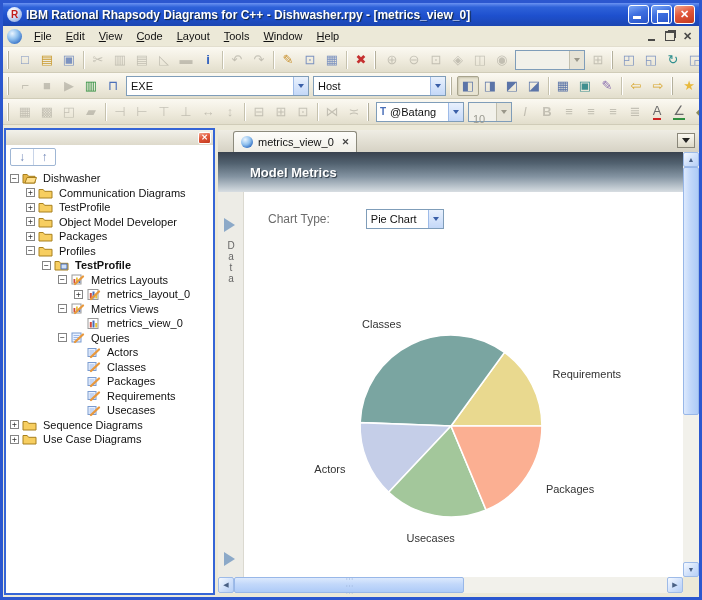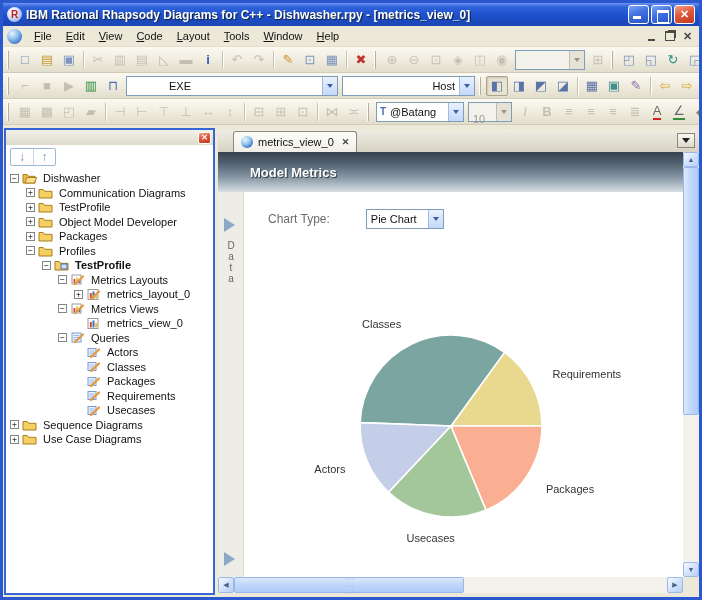--- a/index.html
+++ b/index.html
@@ -276,25 +276,25 @@
         </div>
         <div class="tbtn dis">
           <span style="color: rgb(142, 139, 128);">▶</span>
         </div>
         <div class="tbtn">
           <span style="color: rgb(47, 143, 63);">▥</span>
         </div>
         <div class="tbtn">
           <span style="color: rgb(74, 111, 184);">⊓</span>
         </div>
-        <div class="combo" style="width: 212px; padding-left: 38px;">
+        <div class="combo" style="width: 183px;">
           <span class="cv">EXE</span>
           <span class="cbtn"></span>
         </div>
-        <div class="combo" style="width: 133px; text-align: right;">
+        <div class="combo" style="width: 133px;">
           <span class="cv">Host</span>
           <span class="cbtn"></span>
         </div>
         <div class="tb-grip"></div>
         <div class="tbtn pressed">
           <span style="color: rgb(91, 116, 168);">◧</span>
         </div>
         <div class="tbtn">
           <span style="color: rgb(91, 116, 168);">◨</span>
         </div>

